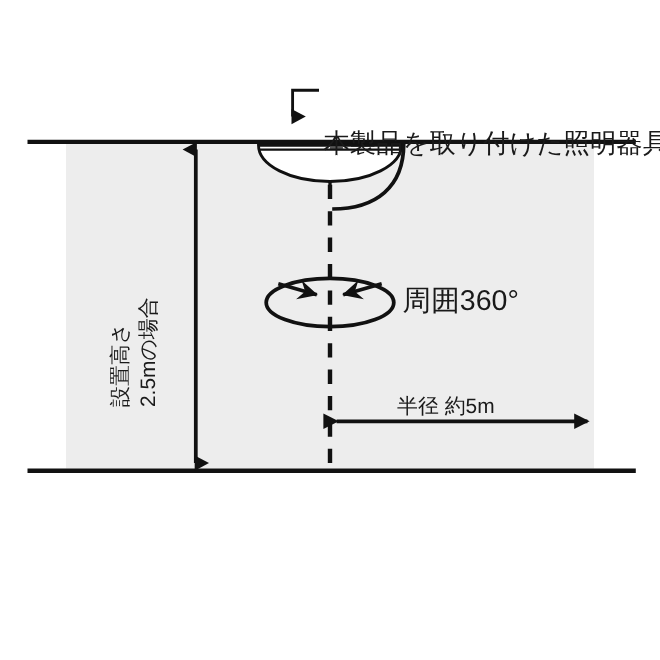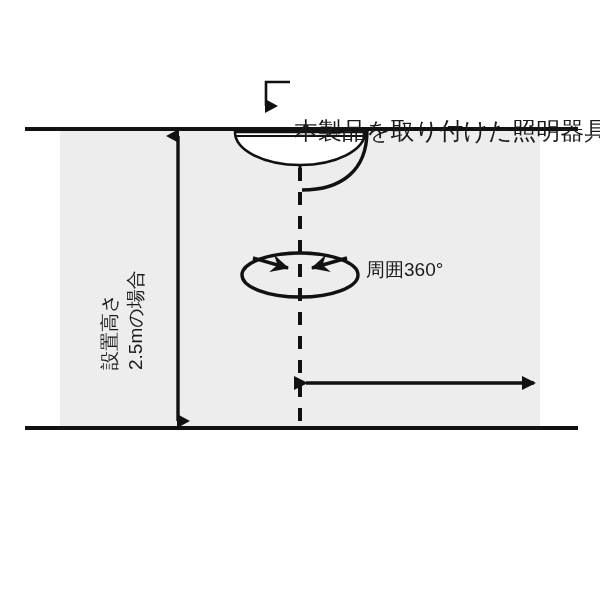--- a/index.html
+++ b/index.html
@@ -38,21 +38,21 @@
     margin-top: 45px;
   }
   #label-vertical-angle {
     left: 340px;
     top: 182px;
     font-size: 19px;
   }
   #label-rotation {
     left: 366px;
     top: 260px;
-    font-size: 19px;
+    font-size: 26px;
   }
   #label-radius {
     left: 361px;
     top: 360px;
     font-size: 19px;
   }
   #label-height-group {
     position: absolute;
     left: 100px;
     top: 195px;
@@ -127,19 +127,20 @@
     <line x1="178" y1="136" x2="178" y2="421" stroke="#111111" stroke-width="3.4" marker-start="url(#ah-up)" marker-end="url(#ah-down)"></line>
 
     <polyline points="290,82 266,82 266,106" fill="none" stroke="#111111" stroke-width="2.6" marker-end="url(#ah-down)"></polyline>
   </svg>
 
   <div class="lbl" id="label-fixture">本製品を取り付けた照明器具</div>
 
 
   <div class="lbl" id="label-rotation">周囲360°</div>
 
+  <div class="lbl" id="label-radius">半径 約5m</div>
 
   <div id="label-height-group">
     <span class="vlabel" id="label-height-line1">設置高さ</span>
     <span class="vlabel" id="label-height-line2">2.5mの場合</span>
   </div>
 
 </div>
 
 </body></html>

